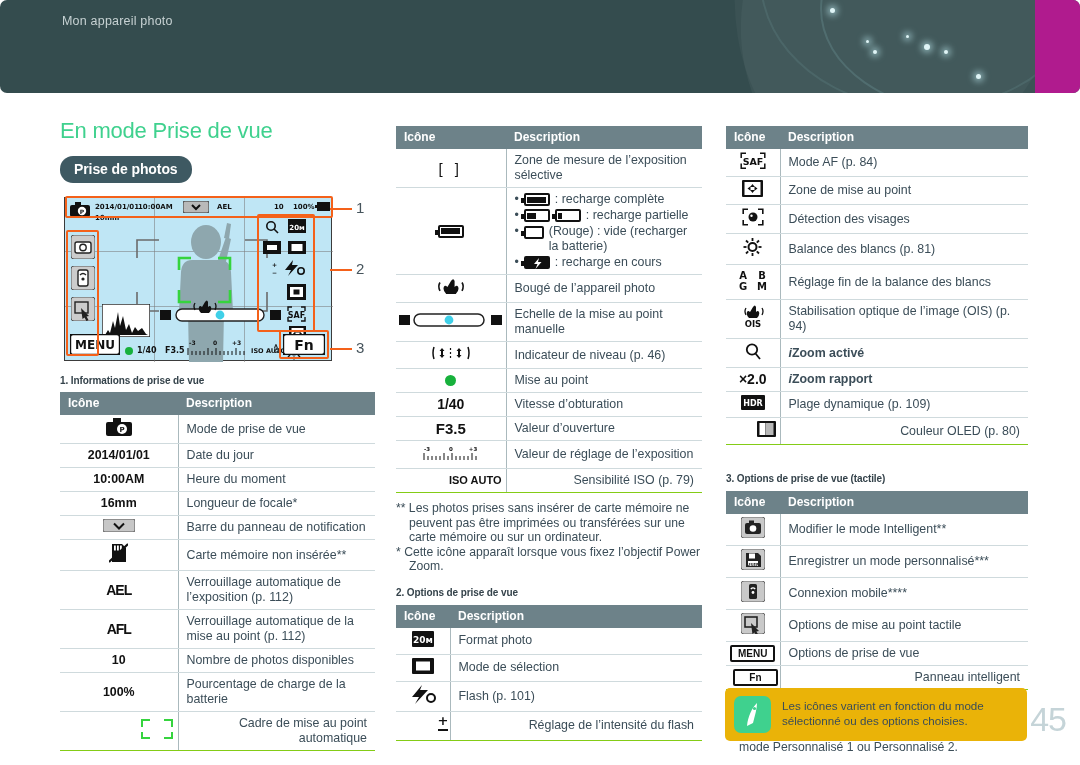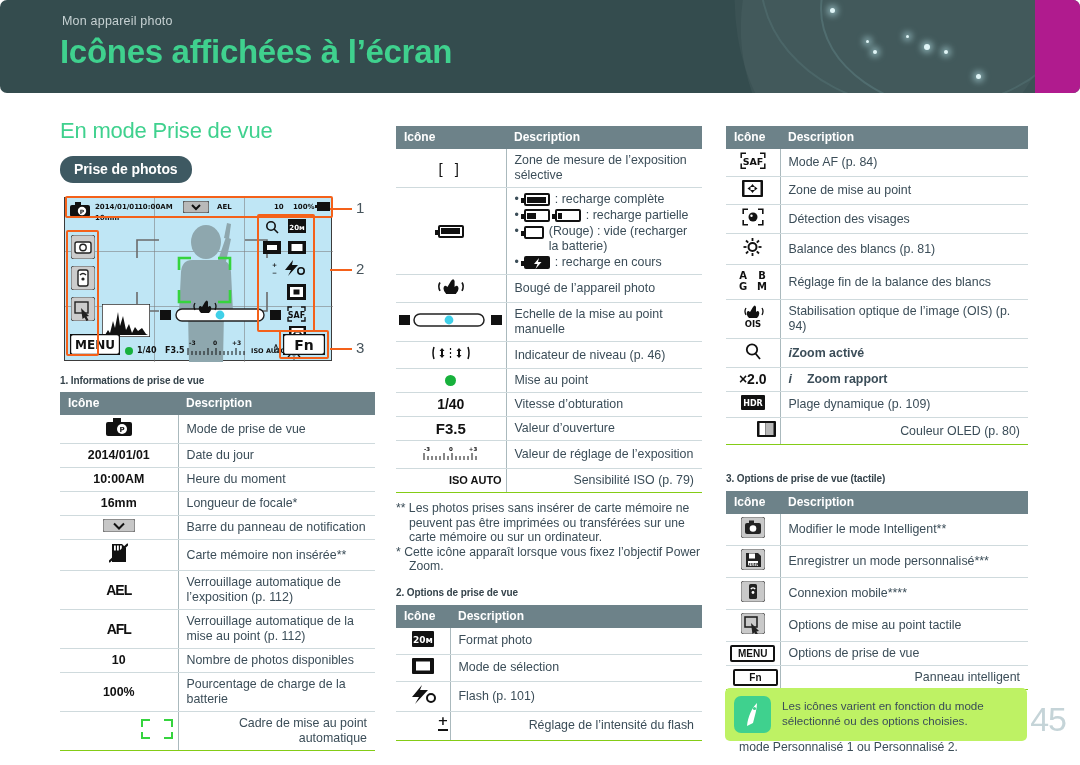--- a/index.html
+++ b/index.html
@@ -107,21 +107,21 @@
   .bat i{ position:absolute; left:1.5px; top:1.5px; bottom:1.5px; background:#111; display:block;}
   .greendot{ display:inline-block; width:11px;height:11px;border-radius:50%;background:#17b13c;vertical-align:middle;}
 
   
   .fn{ font-size:12.2px; line-height:14.5px; color:#3b4d58; }
   .fn div{ padding-left:13px; text-indent:-13px; }
 
   
   #notebox{
     position:absolute; left:725px; top:688px; width:302px; height:53px;
-    background:#bef264; border-radius:5px;
+    background:#eab308; border-radius:5px;
   }
   #notebox .pen{
     position:absolute; left:9px; top:8px; width:37px; height:37px;
     background:#3fd18e; border-radius:7px;
   }
   #notebox .pen svg{ position:absolute; left:9px; top:6px; }
   #notebox .ntxt{
     position:absolute; left:57px; top:10px; width:236px;
     font-size:11.6px; line-height:15px; color:#3b4d58;
   }
@@ -158,21 +158,20 @@
   <div class="spark" style="left:830px;top:8px;width:5px;height:5px;"></div>
   <div class="spark" style="left:866px;top:40px;width:3px;height:3px;"></div>
   <div class="spark" style="left:873px;top:50px;width:4px;height:4px;"></div>
   <div class="spark" style="left:906px;top:35px;width:3px;height:3px;"></div>
   <div class="spark" style="left:924px;top:44px;width:6px;height:6px;"></div>
   <div class="spark" style="left:944px;top:50px;width:4px;height:4px;"></div>
   <div class="spark" style="left:976px;top:74px;width:5px;height:5px;"></div>
 
   <div id="magenta-bar"></div>
   <div id="hdr-eyebrow">Mon appareil photo</div>
-  <div id="hdr-title">Icônes affichées à l’écran</div>
 </div>
 
 <div style="position:absolute;left:60px;top:118px;width:315px;">
   <h2 class="section-title">En mode Prise de vue</h2>
   <div style="margin-top:12px;">
     <span class="pill">Prise de photos</span>
   </div>
 </div>
 
 <div id="cam">
@@ -724,21 +723,21 @@
               <path d="M11.5 11.5 L16 17" stroke="#111" stroke-width="1.8"></path>
             </svg>
         </td>
         <td>
           <span style="font-style:italic;font-weight:bold;">i</span><span style="font-weight:bold;">Zoom activé</span>
         </td>
       </tr>
       <tr>
         <td class="ico" style="font-size:14px;">×2.0</td>
         <td>
-          <span style="font-style:italic;font-weight:bold;">i</span><span style="font-weight:bold;margin-left:15px;">Zoom rapport</span>
+          <span style="font-style:italic;font-weight:bold;">i</span><span style="font-weight:bold;">Zoom rapport</span>
         </td>
       </tr>
       <tr>
         <td class="ico">
           <svg width="24" height="15">
               <rect x="0" y="0" width="24" height="15" fill="#111" rx="1"></rect>
               <text x="12" y="11" font-size="8" fill="#fff" text-anchor="middle" font-weight="bold" font-family="DejaVu Sans">HDR</text>
             </svg>
         </td>
         <td>Plage dynamique (p. 109)</td>

